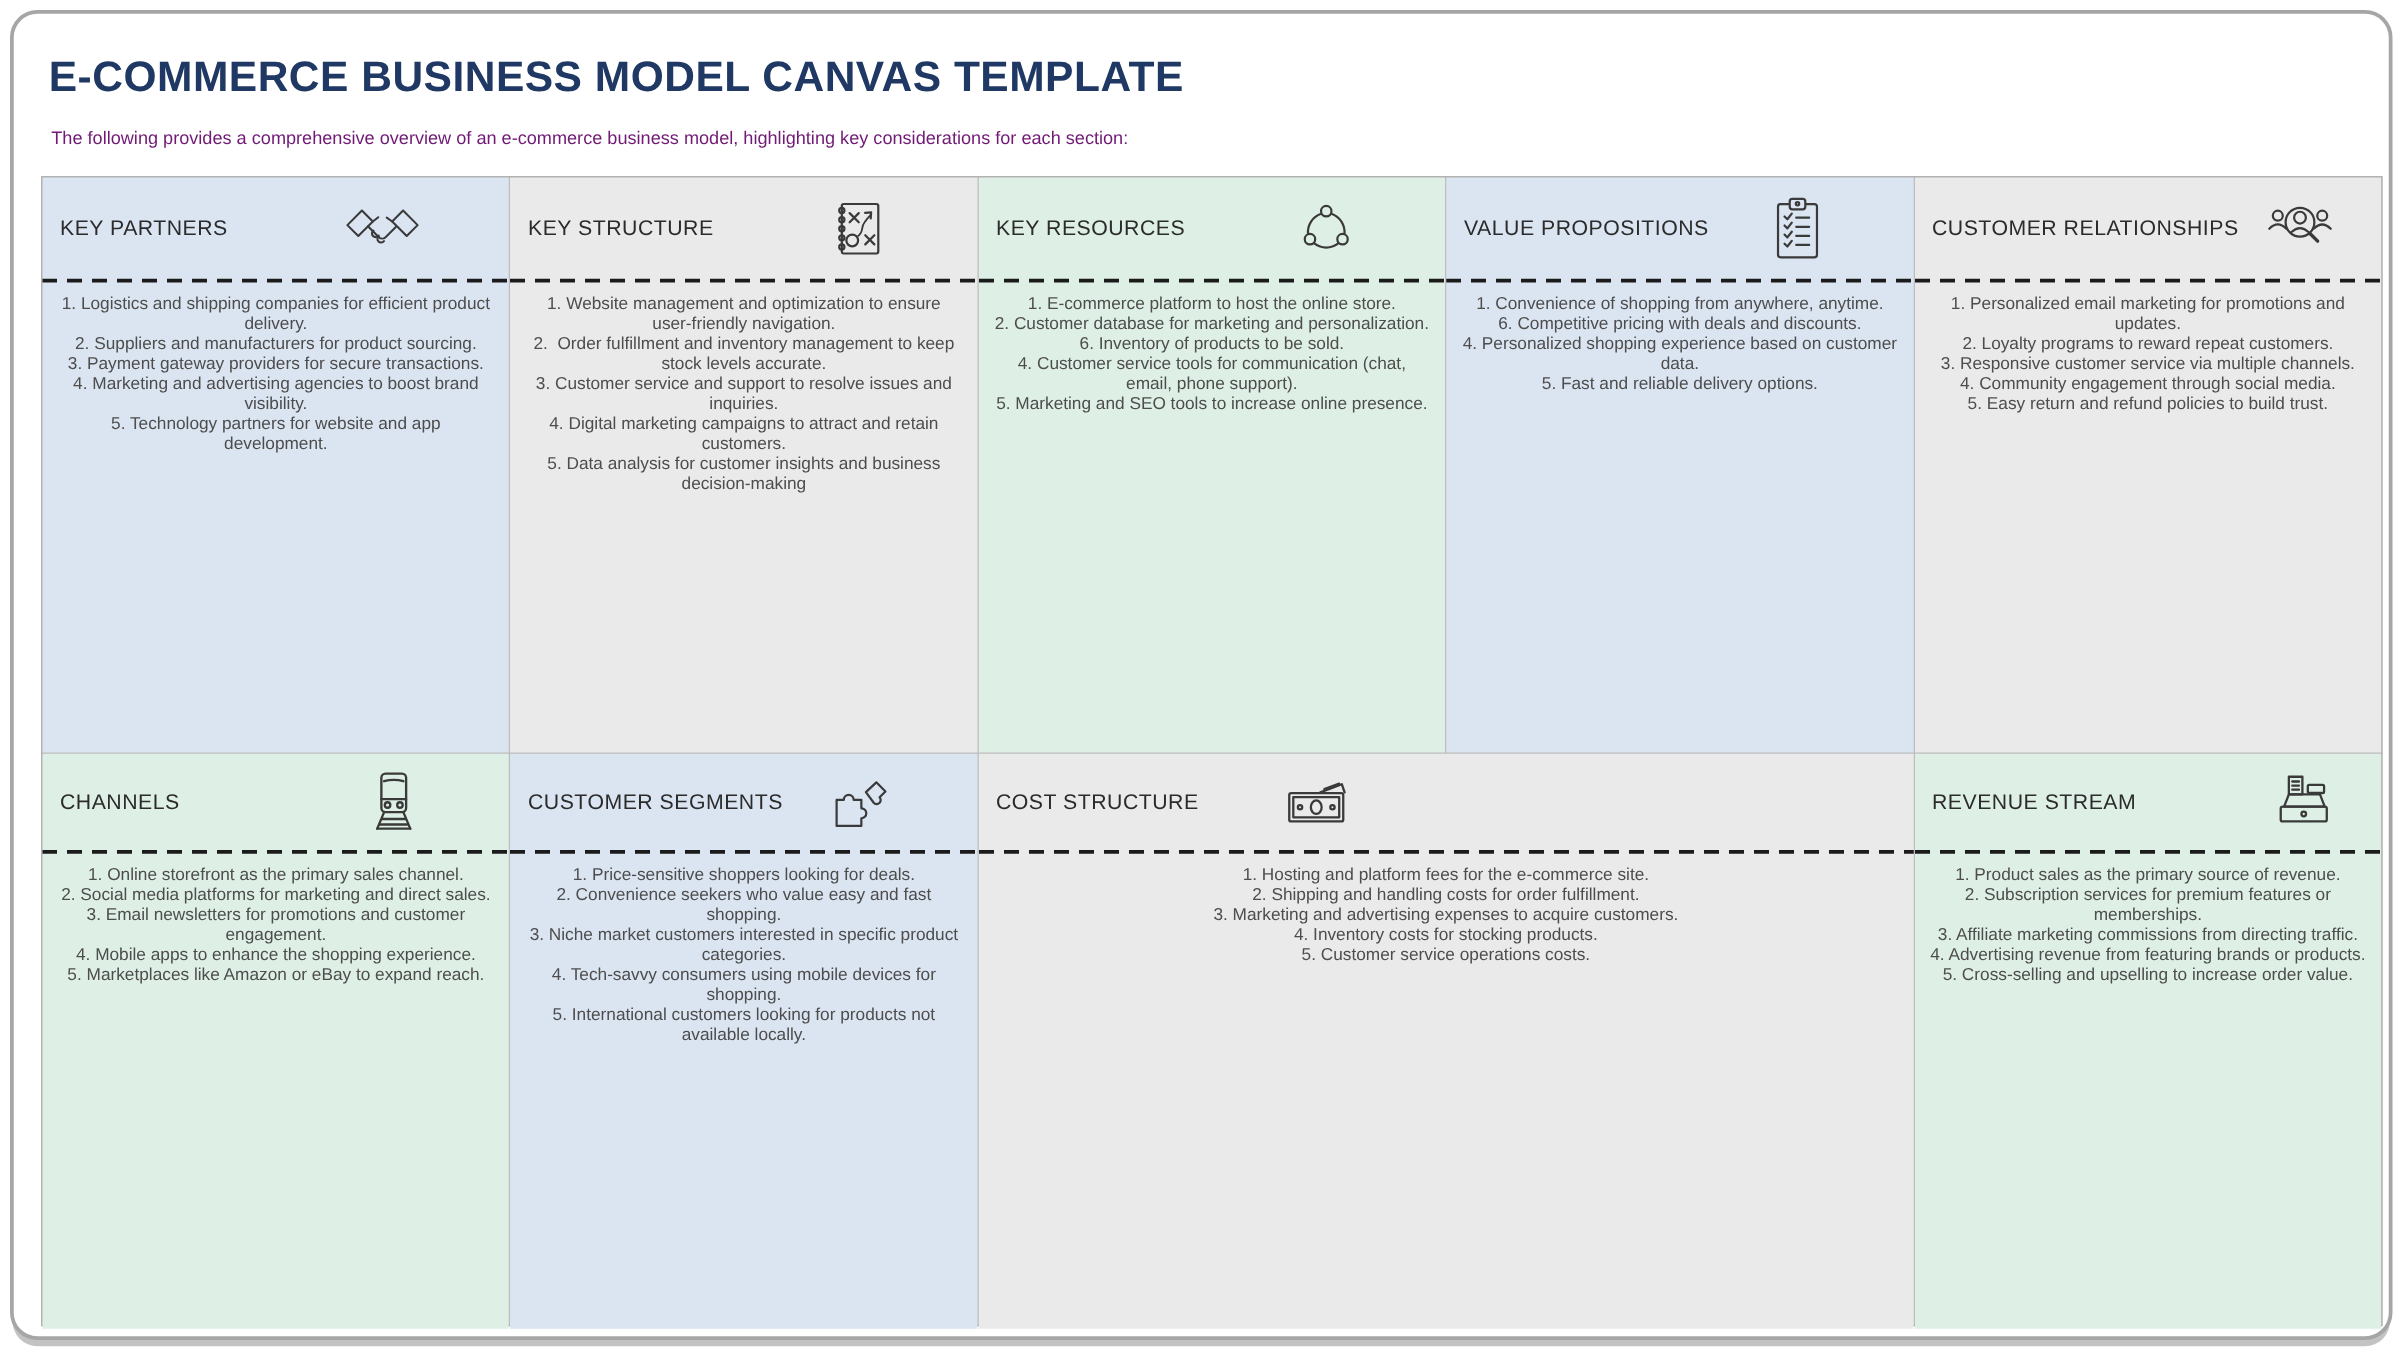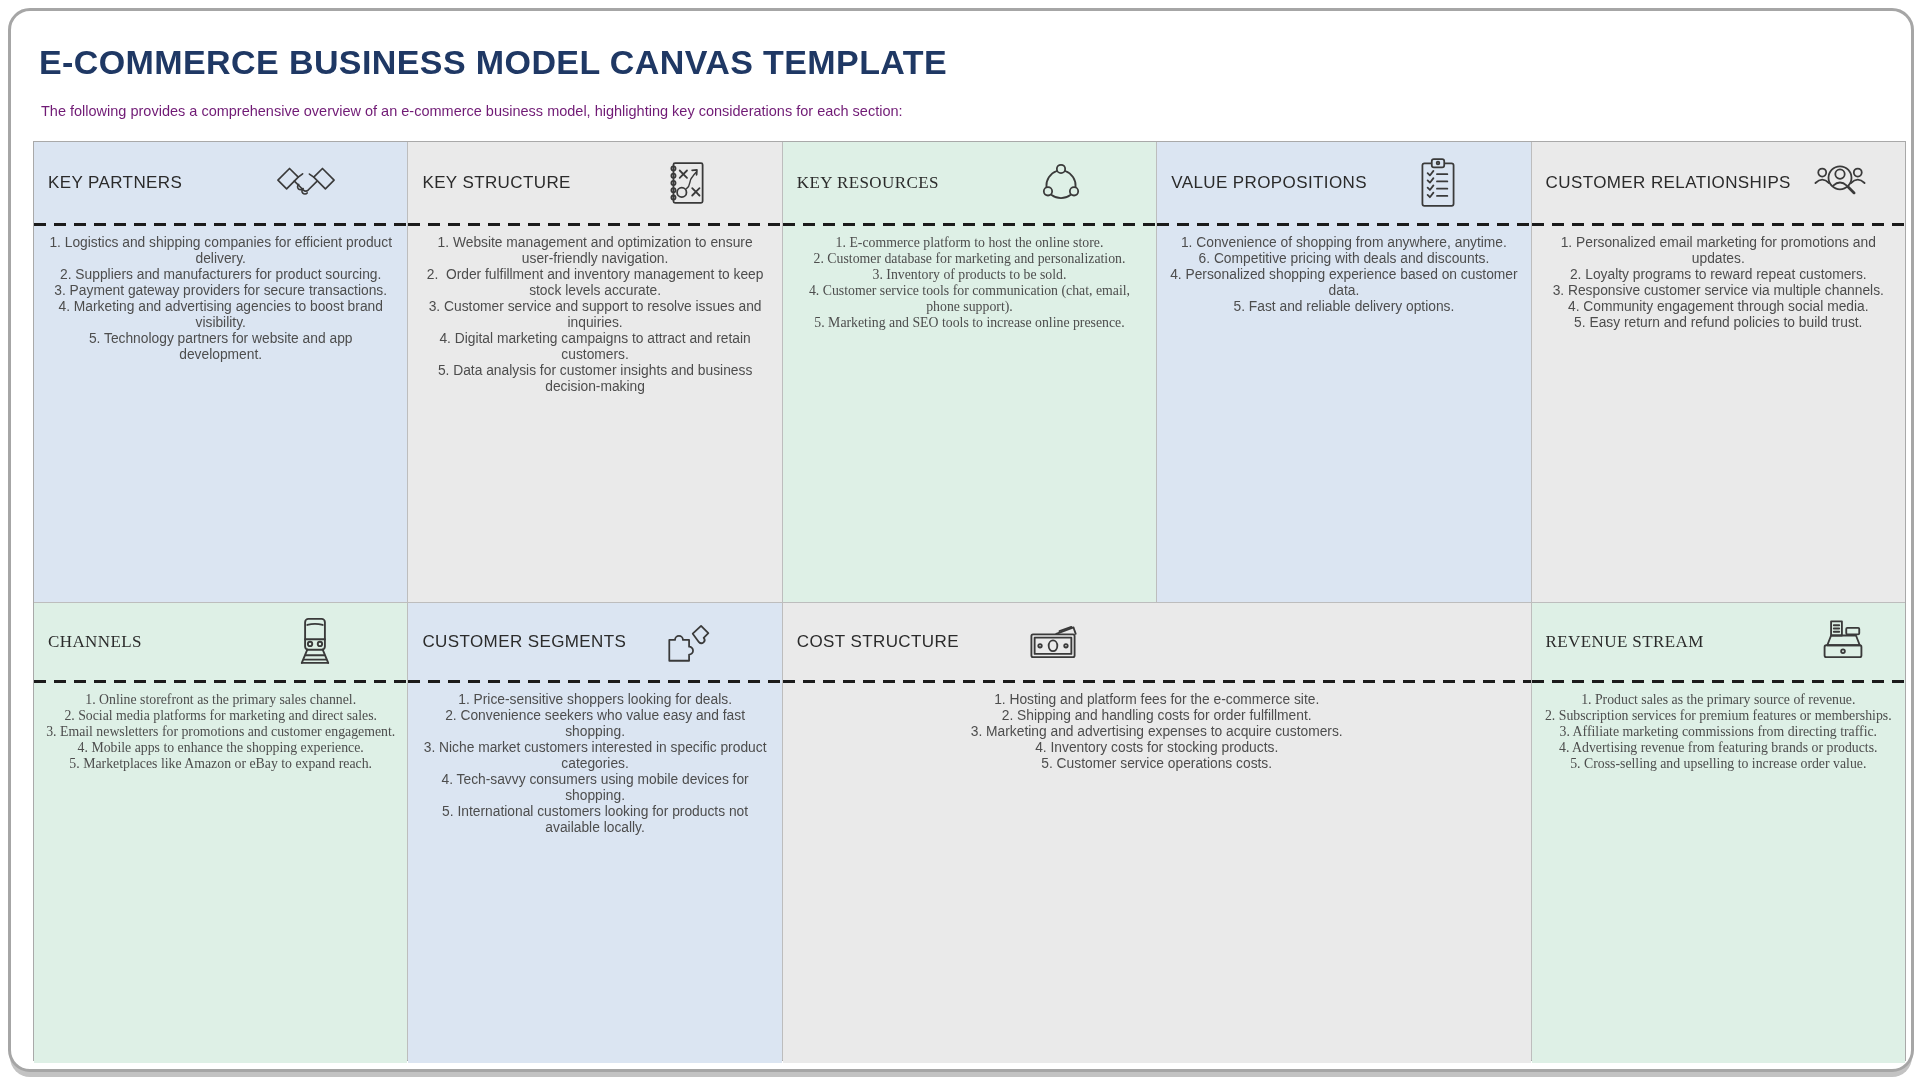--- a/index.html
+++ b/index.html
@@ -22,21 +22,21 @@
     font-size:14.5px;color:#701a75;
   }
   .grid{
     position:absolute;left:22px;top:130px;width:1873px;height:920px;
     display:grid;grid-template-columns:repeat(5,1fr);grid-template-rows:460px 460px;
     gap:1px;background:#bdbdbd;border:1.5px solid #a9a9a9;box-sizing:border-box;
   }
   .cell{display:flex;flex-direction:column;min-width:0;}
   .c-blue{background:#dbe5f2;}
   .c-gray{background:#eaeaea;}
-  .c-green{background:#def0e6;font-family:Liberation Serif, serif;}
+  .c-green{background:#def0e6;}
   .span2{grid-column:span 2;}
   .cell-header{
     height:81px;flex:0 0 81px;display:flex;align-items:center;
     padding:0 70px 0 14px;box-sizing:border-box;gap:12px;
   }
   .row2 .cell-header{height:77px;flex:0 0 77px;}
   .cell-title{
     font-size:17px;color:#2b2b2b;letter-spacing:.4px;white-space:nowrap;
   }
   .hdr-icon{margin-left:auto;flex:0 0 auto;}
@@ -127,21 +127,21 @@
             <path d="M28 10.5 A15 15 0 0 1 38 26"></path>
             <path d="M33 33.5 A15 15 0 0 1 15 33.5"></path>
             <path d="M10 26 A15 15 0 0 1 20 10.5"></path>
           </svg>
         </span>
       </div>
       <div class="dash"></div>
       <div class="cell-body">
           <div class="item">1. E-commerce platform to host the online store.</div>
           <div class="item">2. Customer database for marketing and personalization.</div>
-          <div class="item">3. Inventory of products to be sold.</div>
+          <div class="item">6. Inventory of products to be sold.</div>
           <div class="item">4. Customer service tools for communication (chat, email, phone support).</div>
           <div class="item">5. Marketing and SEO tools to increase online presence.</div>
         </div>
     </div>
 
     <div class="cell c-blue row1">
       <div class="cell-header">
         <span class="cell-title">VALUE PROPOSITIONS</span>
         <span class="hdr-icon">
           <svg width="46" height="54" viewBox="0 0 44 52">

